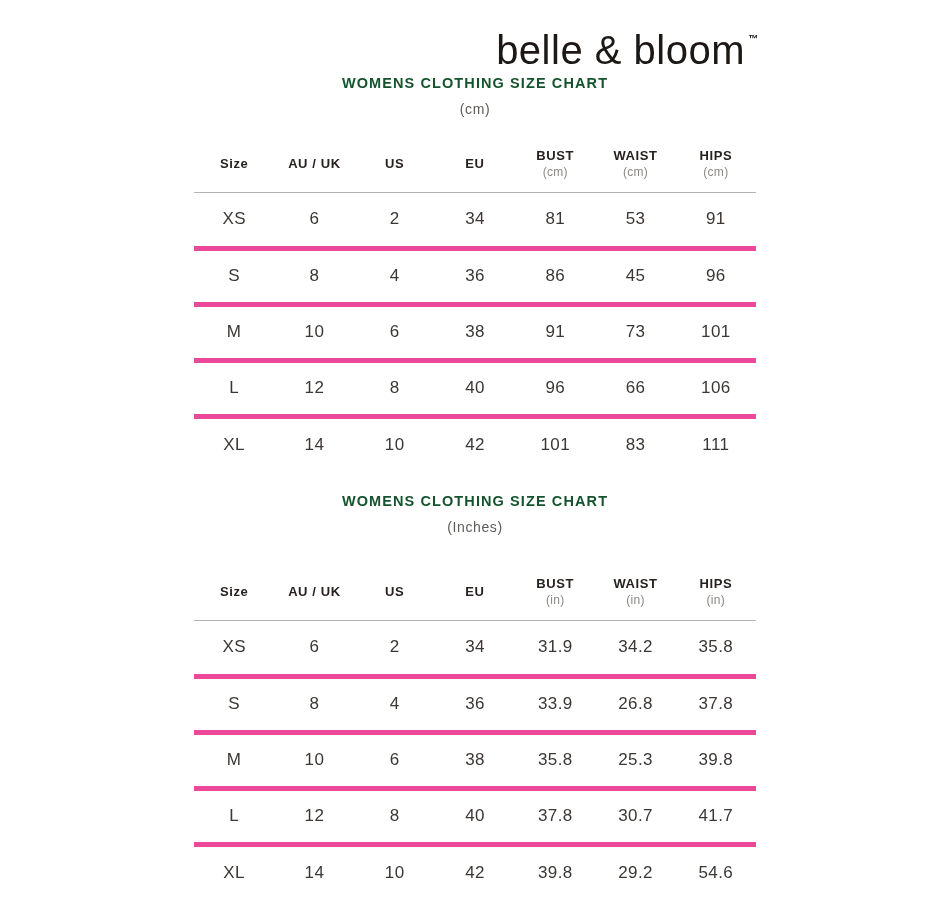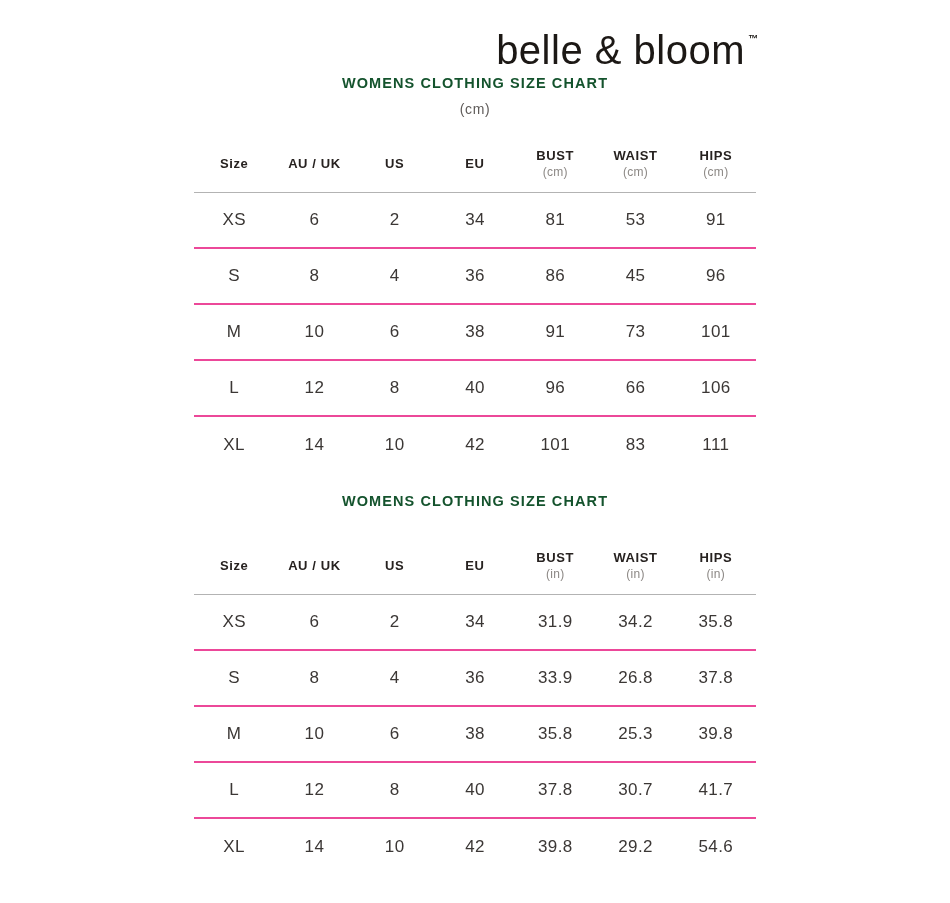--- a/index.html
+++ b/index.html
@@ -73,21 +73,21 @@
     border-bottom: 1px solid #b3b3b3;
   }
   tbody td {
     height: 56px;
     font-size: 17px;
     letter-spacing: 0.4px;
     color: #3b3735;
     font-weight: 400;
   }
   tbody tr:not(:last-child) td {
-    border-bottom: 2px solid #ec4899;
+    border-bottom: 5px solid #ec4899;
     margin-top: 38px;
   }
   .col-label {
     font-size: 13px;
     font-weight: 700;
     letter-spacing: 0.6px;
     color: #272220;
     line-height: 17px;
   }
   .col-sub {
@@ -183,20 +183,21 @@
             <td>101</td>
             <td>83</td>
             <td>111</td>
           </tr>
         </tbody>
     </table>
   </section>
 
   <section class="section-inches">
     <h2 class="section-title">WOMENS CLOTHING SIZE CHART</h2>
+    <div class="unit-label">(Inches)</div>
     <table>
       <thead>
           <tr>
             <th>
               <div class="col-label">Size</div>
             </th>
             <th>
               <div class="col-label">AU / UK</div>
             </th>
             <th>

